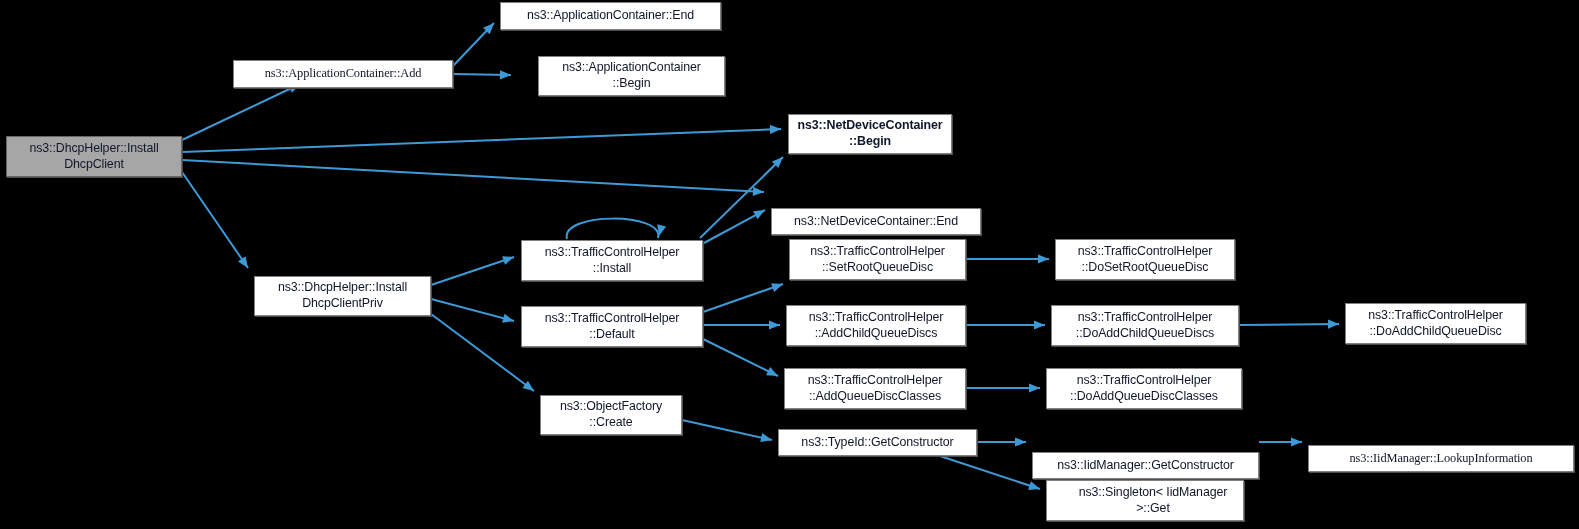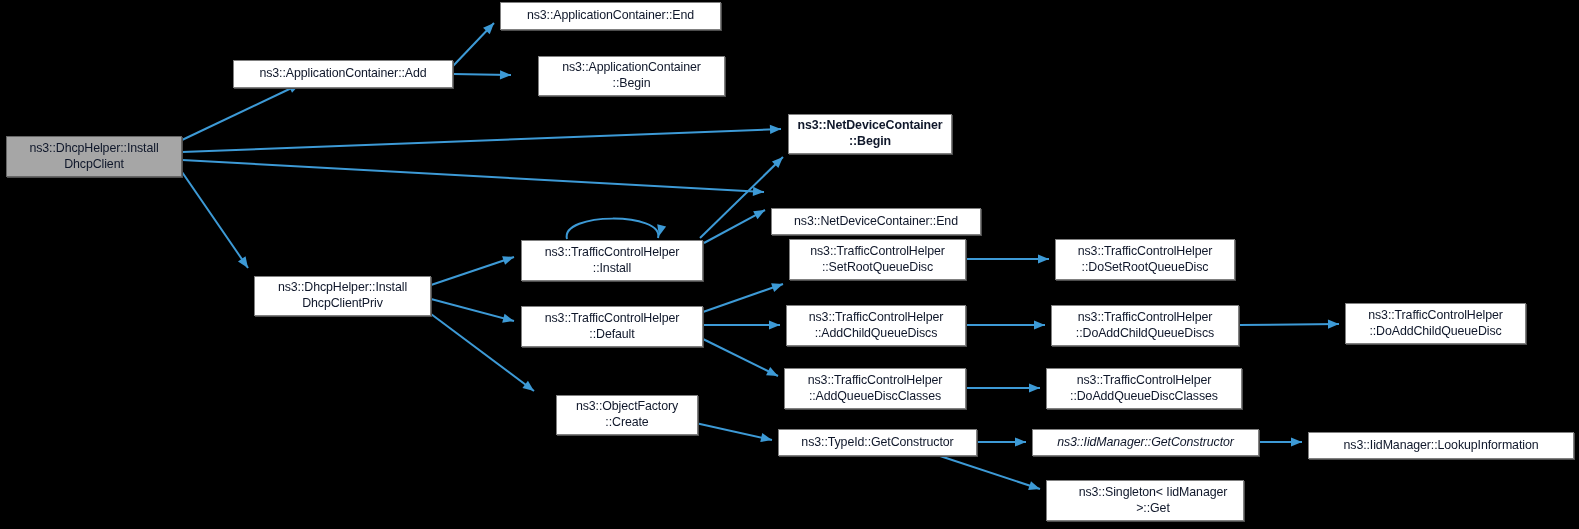--- a/index.html
+++ b/index.html
@@ -139,21 +139,21 @@
         <polygon points="1302,442 1291,446.6 1291,437.4" fill="#3d9ad6"></polygon>
       </g>
       <g>
         <path d="M 940,456 L 1040,489" stroke="#3d9ad6" stroke-width="2" fill="none"></path>
         <polygon points="1040,489 1028.112548570532,489.92113978962965 1030.995621149208,481.18455621788456" fill="#3d9ad6"></polygon>
       </g>
     </svg>
   <div id="node-layer">
       <div class="node root" style="left: 6px; top: 136px; width: 176px; height: 41px;">ns3::DhcpHelper::Install
 DhcpClient</div>
-      <div class="node" style="left: 233px; top: 60px; width: 220px; height: 28px;">ns3::ApplicationContainer::Add</div>
+      <div class="node" style="left: 233px; top: 60px; width: 220px; height: 28px; font-family: Liberation Serif, serif;">ns3::ApplicationContainer::Add</div>
       <div class="node" style="left: 500px; top: 2px; width: 221px; height: 28px;">ns3::ApplicationContainer::End</div>
       <div class="node" style="left: 538px; top: 56px; width: 187px; height: 40px;">ns3::ApplicationContainer
 ::Begin</div>
       <div class="node" style="left: 788px; top: 114px; width: 164px; height: 40px; font-weight: bold;">ns3::NetDeviceContainer
 ::Begin</div>
       <div class="node" style="left: 771px; top: 181px; width: 210px; height: 27px; margin-top: 27px;">ns3::NetDeviceContainer::End</div>
       <div class="node" style="left: 254px; top: 276px; width: 177px; height: 40px;">ns3::DhcpHelper::Install
 DhcpClientPriv</div>
       <div class="node" style="left: 521px; top: 240px; width: 182px; height: 41px;">ns3::TrafficControlHelper
 ::Install</div>
@@ -166,21 +166,21 @@
       <div class="node" style="left: 784px; top: 368px; width: 182px; height: 41px;">ns3::TrafficControlHelper
 ::AddQueueDiscClasses</div>
       <div class="node" style="left: 1055px; top: 239px; width: 180px; height: 41px;">ns3::TrafficControlHelper
 ::DoSetRootQueueDisc</div>
       <div class="node" style="left: 1051px; top: 305px; width: 188px; height: 41px;">ns3::TrafficControlHelper
 ::DoAddChildQueueDiscs</div>
       <div class="node" style="left: 1046px; top: 368px; width: 196px; height: 41px;">ns3::TrafficControlHelper
 ::DoAddQueueDiscClasses</div>
       <div class="node" style="left: 1345px; top: 303px; width: 181px; height: 41px;">ns3::TrafficControlHelper
 ::DoAddChildQueueDisc</div>
-      <div class="node" style="left: 556px; top: 395px; width: 142px; height: 40px;">ns3::ObjectFactory
+      <div class="node" style="left: 540px; top: 395px; width: 142px; height: 40px;">ns3::ObjectFactory
 ::Create</div>
       <div class="node" style="left: 778px; top: 429px; width: 199px; height: 27px;">ns3::TypeId::GetConstructor</div>
-      <div class="node" style="left: 1032px; top: 429px; width: 227px; height: 27px; font-style: italic;">ns3::IidManager::GetConstructor</div>
-      <div class="node" style="left: 1308px; top: 432px; width: 266px; height: 27px;">ns3::IidManager::LookupInformation</div>
+      <div class="node" style="left: 1032px; top: 452px; width: 227px; height: 27px;">ns3::IidManager::GetConstructor</div>
+      <div class="node" style="left: 1308px; top: 445px; width: 266px; height: 27px; font-family: Liberation Serif, serif;">ns3::IidManager::LookupInformation</div>
       <div class="node" style="left: 1046px; top: 480px; width: 198px; height: 41px; padding-left: 20px;">ns3::Singleton&lt; IidManager
 &gt;::Get</div>
     </div>
 </div>
 
 </body></html>

